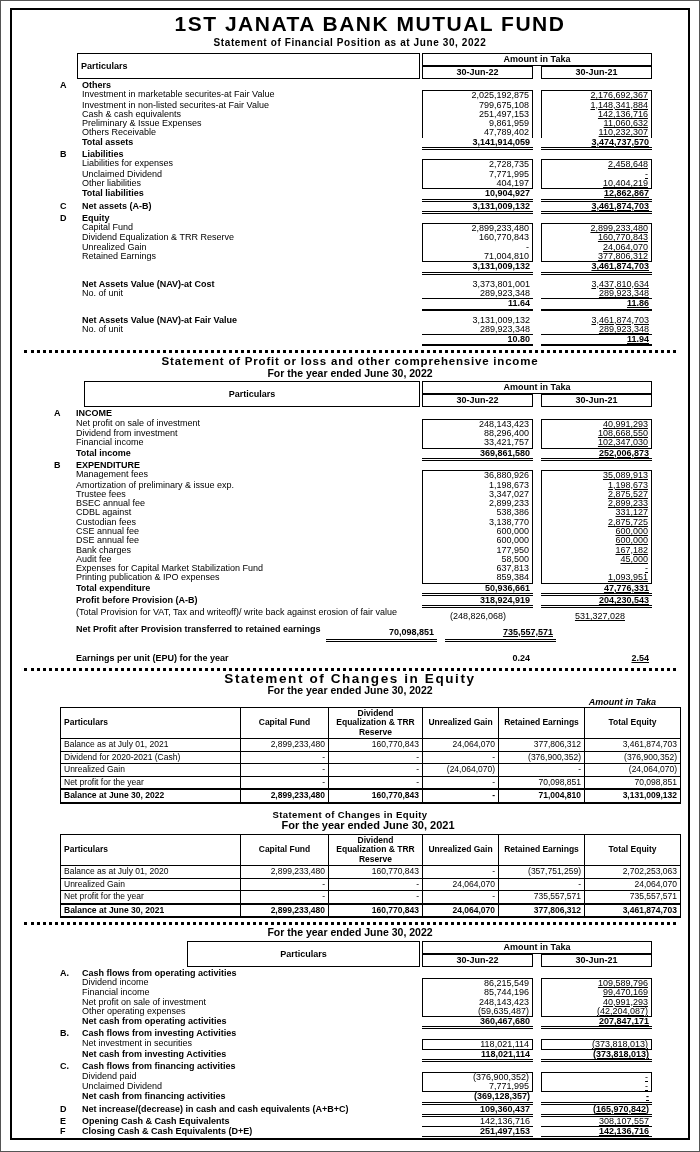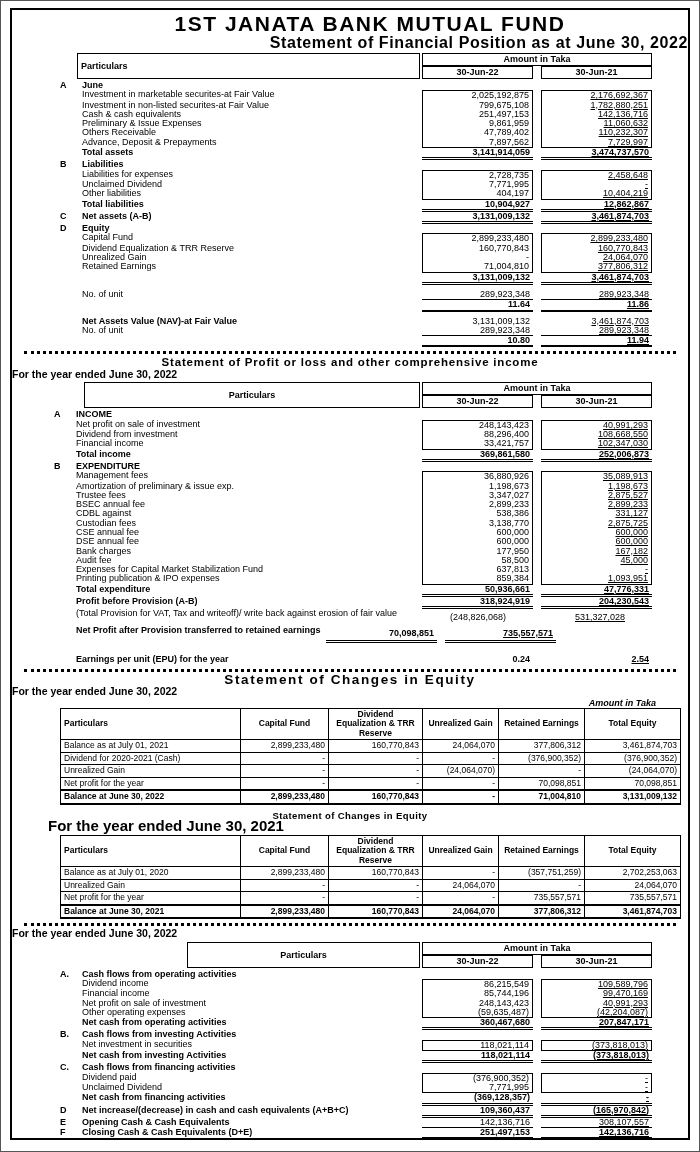--- a/index.html
+++ b/index.html
@@ -1,20 +1,20 @@
 <!DOCTYPE html>
 <html><head>
 <meta charset="utf-8">
 <style>
   html,body{margin:0;padding:0;background:#fff;}
   body{width:700px;height:1152px;position:relative;font-family:"Liberation Sans",sans-serif;color:#000;overflow:hidden;}
   .outer-edge{position:absolute;inset:0;border:1px solid #555;pointer-events:none;}
   .frame{position:absolute;left:10px;top:8px;right:10px;bottom:12px;border:2px solid #000;box-sizing:border-box;padding-top:3px;}
   .doc-title{text-align:center;font-size:21px;font-weight:bold;letter-spacing:1.5px;line-height:22px;padding-left:40px;}
-  .doc-sub{text-align:right;font-size:16px;font-weight:bold;letter-spacing:.6px;line-height:14px;margin-top:1px;}
+  .doc-sub{text-align:center;font-size:10px;font-weight:bold;letter-spacing:.6px;line-height:14px;margin-top:1px;}
   
   .row{display:flex;font-size:9px;line-height:9.3px;}
   .sec{width:22px;font-weight:bold;flex:none;padding-left:2px;}
   .lbl{flex:1;white-space:nowrap;overflow:visible;}
   .b{font-weight:bold;}
   .v{width:111px;flex:none;text-align:right;padding-right:3px;box-sizing:border-box;}
   .v2{margin-left:8px;text-decoration:underline;}
   .bx{border-left:1px solid #000;border-right:1px solid #000;}
   .bt{border-top:1px solid #000;}
   .bb{border-bottom:1px solid #000;}
@@ -33,24 +33,24 @@
   .th-d{width:111px;flex:none;border:1px solid #000;text-align:center;font-weight:bold;font-size:9px;line-height:11px;box-sizing:border-box;}
   .th-d.d2{margin-left:8px;}
   .fp-wrap{margin:3px 36px 0 46px;}
   .fp-head{margin-left:19px;}
   .pl-wrap{margin:2px 36px 0 40px;}
   .pl-head{margin-left:32px;}
   .cf-wrap{margin:2px 36px 0 46px;}
   .cf-head{margin-left:129px;}
   .dots{border-top:3px dotted #000;margin:4px 12px 2px 12px;height:0;}
   .st-title{text-align:center;font-weight:bold;font-size:11.5px;letter-spacing:.8px;line-height:12.5px;margin-top:2px;}
-  .st-sub{font-weight:bold;font-size:10.5px;line-height:11.5px;}
+  .st-sub{text-align:center;font-weight:bold;font-size:10.5px;line-height:11.5px;}
   .st-title.big{font-size:13.5px;letter-spacing:1.6px;}
   .st-title.small{font-size:9.5px;letter-spacing:.4px;line-height:10.5px;}
-  .st-sub.small{font-size:15px;line-height:10.5px;margin-left:36px;}
+  .st-sub.small{font-size:11px;line-height:10.5px;margin-left:36px;}
   .amt-note{font-size:9px;font-weight:bold;font-style:italic;text-align:right;margin:0 32px -1px 0;line-height:10px;}
   .tall{min-height:17px;}
   .tall .lbl{white-space:normal;}
   .tall .v{display:flex;align-items:center;justify-content:flex-end;}
   .w330{max-width:322px;}
   .w240{max-width:250px;}
   .mt4{margin-top:12px;align-items:center;}
   
   .eqt{border-collapse:collapse;margin:1px 0 0 48px;font-size:8.5px;table-layout:fixed;}
   .eqt th,.eqt td{border:1px solid #000;padding:1px 3px;line-height:9.5px;box-sizing:border-box;}
@@ -75,57 +75,51 @@
       <div class="th-right">
         <div class="th-amt">Amount in Taka</div>
         <div class="th-dates">
           <div class="th-d">30-Jun-22</div>
           <div class="th-d d2">30-Jun-21</div>
         </div>
       </div>
     </div>
     <div class="row">
         <span class="sec">A</span>
-        <span class="lbl b">June</span>
+        <span class="lbl b">Others</span>
       </div>
     <div class="row">
         <span class="sec"></span>
         <span class="lbl">Investment in marketable securites-at Fair Value</span>
         <span class="v bx bt">2,025,192,875</span>
         <span class="v v2 bx bt">2,176,692,367</span>
       </div>
     <div class="row">
         <span class="sec"></span>
         <span class="lbl">Investment in non-listed securites-at Fair Value</span>
         <span class="v bx">799,675,108</span>
-        <span class="v v2 bx">1,782,880,251</span>
+        <span class="v v2 bx">1,148,341,884</span>
       </div>
     <div class="row">
         <span class="sec"></span>
         <span class="lbl">Cash &amp; cash equivalents</span>
         <span class="v bx">251,497,153</span>
         <span class="v v2 bx">142,136,716</span>
       </div>
     <div class="row">
         <span class="sec"></span>
         <span class="lbl">Preliminary &amp; Issue Expenses</span>
         <span class="v bx">9,861,959</span>
         <span class="v v2 bx">11,060,632</span>
       </div>
     <div class="row">
         <span class="sec"></span>
         <span class="lbl">Others Receivable</span>
         <span class="v bx">47,789,402</span>
         <span class="v v2 bx">110,232,307</span>
-      </div>
-    <div class="row">
-        <span class="sec"></span>
-        <span class="lbl">Advance, Deposit &amp; Prepayments</span>
-        <span class="v bx bb">7,897,562</span>
-        <span class="v v2 bx bb">7,729,997</span>
       </div>
     <div class="row">
         <span class="sec"></span>
         <span class="lbl b">Total assets</span>
         <span class="v tv">3,141,914,059</span>
         <span class="v v2 tv">3,474,737,570</span>
       </div>
     <div class="row">
         <span class="sec">B</span>
         <span class="lbl b">Liabilities</span>
@@ -188,20 +182,26 @@
         <span class="v bx bb">71,004,810</span>
         <span class="v v2 bx bb">377,806,312</span>
       </div>
     <div class="row">
         <span class="sec"></span>
         <span class="lbl"></span>
         <span class="v tv">3,131,009,132</span>
         <span class="v v2 tv">3,461,874,703</span>
       </div>
     <div class="sp"></div>
+    <div class="row">
+        <span class="sec"></span>
+        <span class="lbl b">Net Assets Value (NAV)-at Cost</span>
+        <span class="v">3,373,801,001</span>
+        <span class="v v2">3,437,810,634</span>
+      </div>
     <div class="row">
         <span class="sec"></span>
         <span class="lbl">No. of unit</span>
         <span class="v uv">289,923,348</span>
         <span class="v v2 uv">289,923,348</span>
       </div>
     <div class="row">
         <span class="sec"></span>
         <span class="lbl"></span>
         <span class="v bv">11.64</span>

